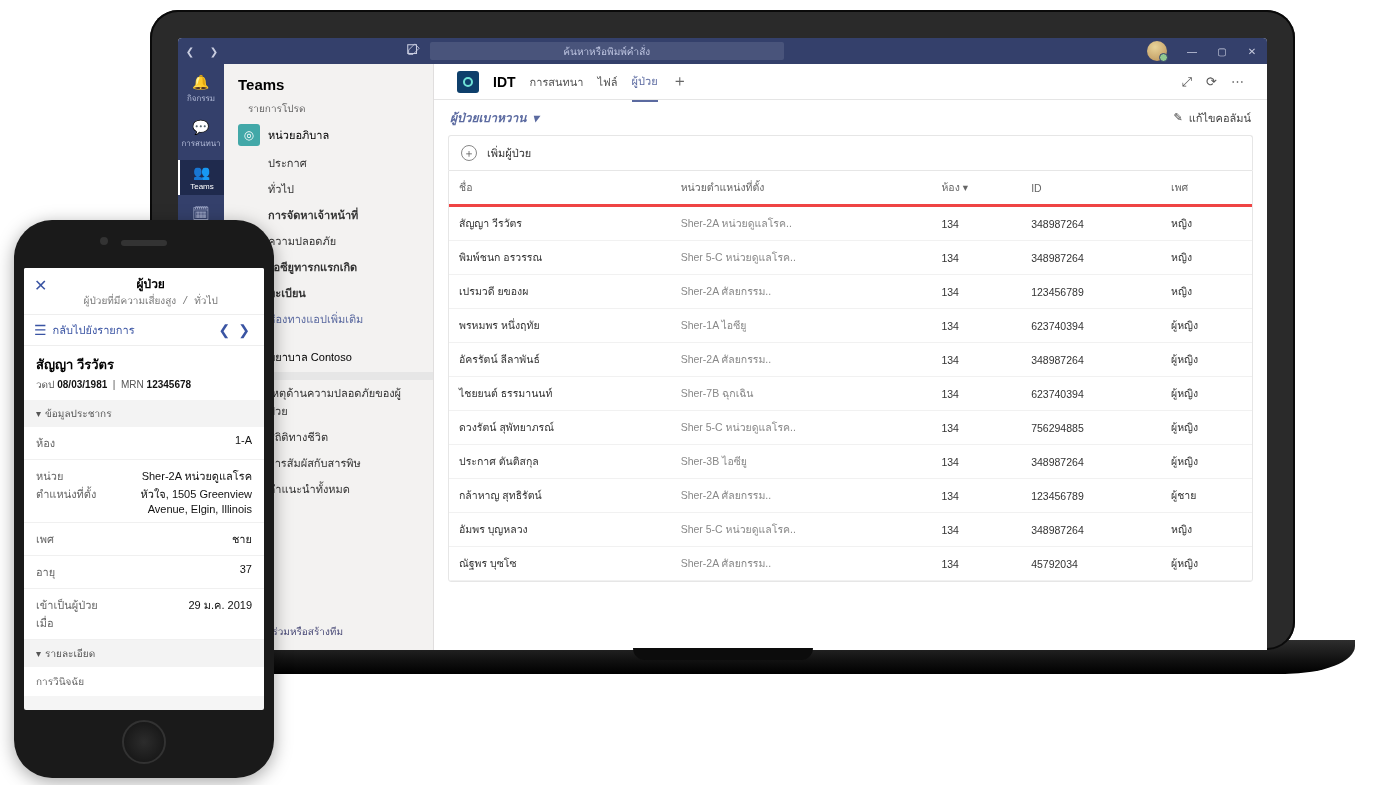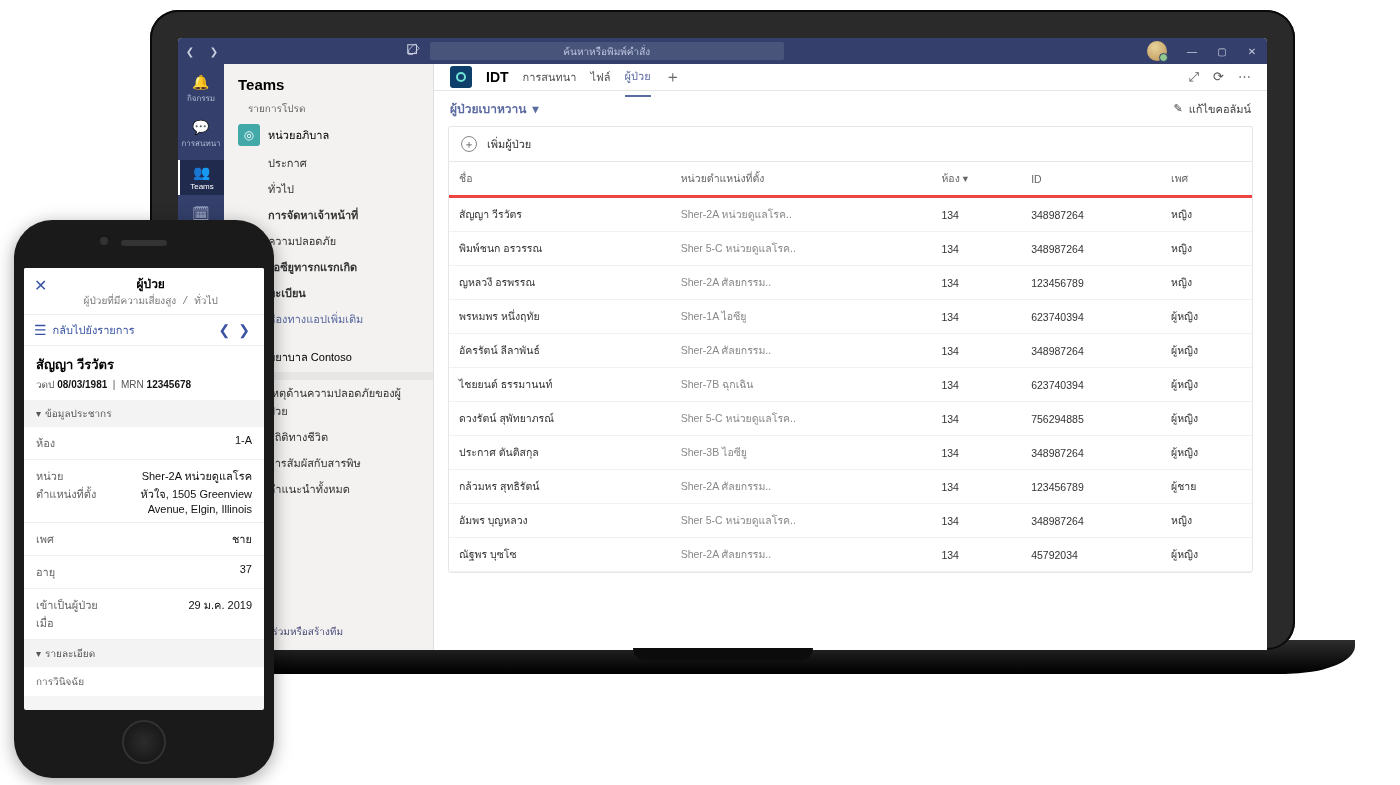--- a/index.html
+++ b/index.html
@@ -109,39 +109,39 @@
   .channel-list li.bold { font-weight:600; }
   .channel-list li.accent { color:#5b6aa0; }
   .channel-list li.selected { background:#e6e6e6; }
   .sub-team { margin-top:10px; }
   .bottom-links { margin-top:auto; padding:8px 14px; color:#464775; font-size:10px; }
   .bottom-links div { padding:3px 0; display:flex; align-items:center; gap:6px; cursor:pointer; }
 
   
   .main { flex:1; display:flex; flex-direction:column; background:#fff; }
   .main-tabs {
-    height:27px; display:flex; align-items:center; gap:14px;
-    padding:0 16px; border-bottom:1px solid #e5e5e5;
+    height:36px; display:flex; align-items:center; gap:14px;
+    padding:0 23px; border-bottom:1px solid #e5e5e5;
   }
   .main-tabs .icon-box {
     width:22px; height:22px; border-radius:3px; background:#0e3f6b;
     display:flex; align-items:center; justify-content:center;
   }
   .main-tabs .icon-box span{
     width:10px;height:10px;border:2px solid #6fe2d6;border-radius:50%;
   }
   .main-tabs .title { font-weight:700; font-size:14px; }
   .main-tabs .tab { font-size:11px; color:#555; padding:10px 0; cursor:pointer; }
   .main-tabs .tab.active { color:#5b6aa0; border-bottom:2px solid #5b6aa0; }
   .main-tabs .plus { color:#666; cursor:pointer; }
   .main-tabs .right { margin-left:auto; display:flex; gap:14px; color:#555; font-size:13px; }
   .main-tabs .right span { cursor:pointer; }
 
   .viewbar { display:flex; align-items:center; padding:8px 16px; font-size:12px; }
-  .viewbar .view { color:#5b6aa0; font-weight:600; display:flex; align-items:center; gap:6px; cursor:pointer; }
+  .viewbar .view { color:#5b6aa0; font-weight:600; display:flex; align-items:center; gap:6px; cursor:pointer;font-style:italic; }
   .viewbar .editcol { margin-left:auto; color:#444; display:flex; align-items:center; gap:6px; cursor:pointer; font-size:11px; }
 
   .addrow {
     margin:0 14px; border:1px solid #e6e6e6; border-bottom:none;
     display:flex; align-items:center; gap:10px; padding:8px 12px;
     font-size:11px; color:#333; border-radius:3px 3px 0 0; cursor:pointer;
   }
   .addrow .plus { width:16px;height:16px;border:1px solid #888;border-radius:50%;display:flex;align-items:center;justify-content:center;font-size:11px;color:#555; }
 
   .datagrid {
@@ -354,21 +354,21 @@
                   <td>หญิง</td>
                 </tr>
                 <tr>
                   <td>พิมพ์ชนก อรวรรณ</td>
                   <td class="loc">Sher 5-C หน่วยดูแลโรค..</td>
                   <td>134</td>
                   <td>348987264</td>
                   <td>หญิง</td>
                 </tr>
                 <tr>
-                  <td>ญหลวงี อรพรรณ</td>
+                  <td>เปรมวดี ยของผ</td>
                   <td class="loc">Sher-2A ศัลยกรรม..</td>
                   <td>134</td>
                   <td>123456789</td>
                   <td>หญิง</td>
                 </tr>
                 <tr>
                   <td>พรหมพร หนึ่งฤทัย</td>
                   <td class="loc">Sher-1A ไอซียู</td>
                   <td>134</td>
                   <td>623740394</td>
@@ -396,21 +396,21 @@
                   <td>ผู้หญิง</td>
                 </tr>
                 <tr>
                   <td>ประกาศ ตันติสกุล</td>
                   <td class="loc">Sher-3B ไอซียู</td>
                   <td>134</td>
                   <td>348987264</td>
                   <td>ผู้หญิง</td>
                 </tr>
                 <tr>
-                  <td>กล้วมหร สุทธิรัตน์</td>
+                  <td>กล้าหาญ สุทธิรัตน์</td>
                   <td class="loc">Sher-2A ศัลยกรรม..</td>
                   <td>134</td>
                   <td>123456789</td>
                   <td>ผู้ชาย</td>
                 </tr>
                 <tr>
                   <td>อัมพร บุญหลวง</td>
                   <td class="loc">Sher 5-C หน่วยดูแลโรค..</td>
                   <td>134</td>
                   <td>348987264</td>

